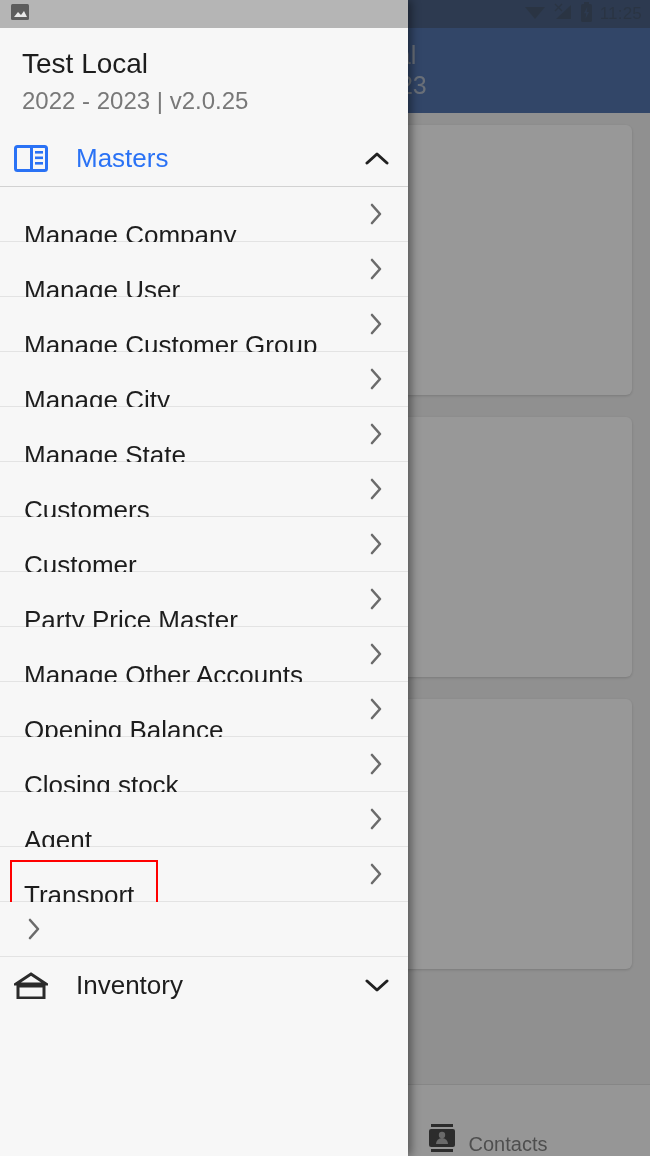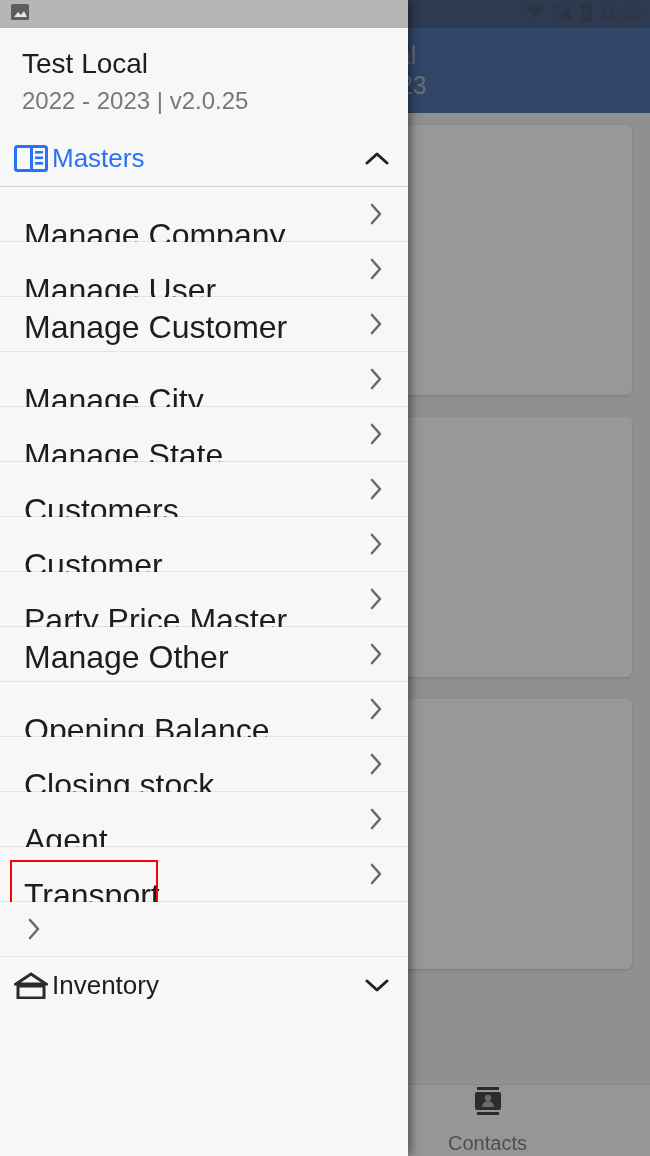--- a/index.html
+++ b/index.html
@@ -74,22 +74,22 @@
   .card-body .lbl { font-size: 25px; color: #26262e; margin-top: 4px; }
   .card-body .amt { font-size: 33px; font-weight: bold; color: #15151c; margin-top: 3px; white-space: nowrap; }
 
   #bottomnav {
     position: absolute; left: 0; bottom: 0; width: 650px; height: 72px;
     background: #fbfbfb;
     border-top: 1px solid #d8d8d8;
     display: flex;
   }
   .navitem {
-    flex: 1; display: flex; flex-direction: column;
-    align-items: center; justify-content: center; gap: 13px;
+    flex: 1; display: flex; flex-direction: row;
+    align-items: flex-end; justify-content: center; gap: 13px;
   }
   .navitem .navlabel { font-size: 20px; }
   .navitem.active .navlabel { color: #2c62d8; }
   .navitem.inactive .navlabel { color: #5c5c5c; }
 
   
   #scrim {
     position: absolute; inset: 0;
     background: rgba(68,68,68,0.55);
     pointer-events: none;
@@ -115,33 +115,33 @@
   #drawer-header .dh-title { font-size: 28px; color: #1d1d1d; line-height: 1.35; }
   #drawer-header .dh-sub { font-size: 24px; color: #787878; line-height: 1.35; margin-top: 2px; }
 
   .section-head {
     display: flex; align-items: center;
     height: 56px; padding: 0 18px 0 14px;
     background: #f7f7f7;
   }
   .section-head .sec-icon { width: 38px; display: flex; align-items: center; }
   .section-head .sec-label {
-    flex: 1; font-size: 26px; color: #2a72f5; margin-left: 0;
+    flex: 1; font-size: 26px; color: #2a72f5; margin-left: 24px;
   }
   .section-head .sec-label.dark { color: #1d1d1d; }
   .section-head .sec-chevron { width: 26px; display: flex; justify-content: center; }
 
   .menu-row {
     position: relative;
     display: flex; align-items: center;
     height: 55px; padding: 0 22px 0 24px;
     background: #f7f7f7;
     border-bottom: 1px solid #e3e3e3;
   }
-  .menu-row .mr-label { flex: 1; font-size: 32px; color: #1d1d1d; margin-top: 43px; }
+  .menu-row .mr-label { flex: 1; font-size: 26px; color: #1d1d1d; margin-top: 43px; }
   .menu-row .mr-chevron { width: 20px; display: flex; justify-content: center; }
   .menu-row.highlighted .mr-label {
     position: relative;
     display: inline-block; flex: 0 0 auto; text-align: center;
   }
   .hl-box {
     position: absolute;
     left: 10px; top: 13px;
     width: 148px; height: 44px;
     border: 2px solid #ff0000;

